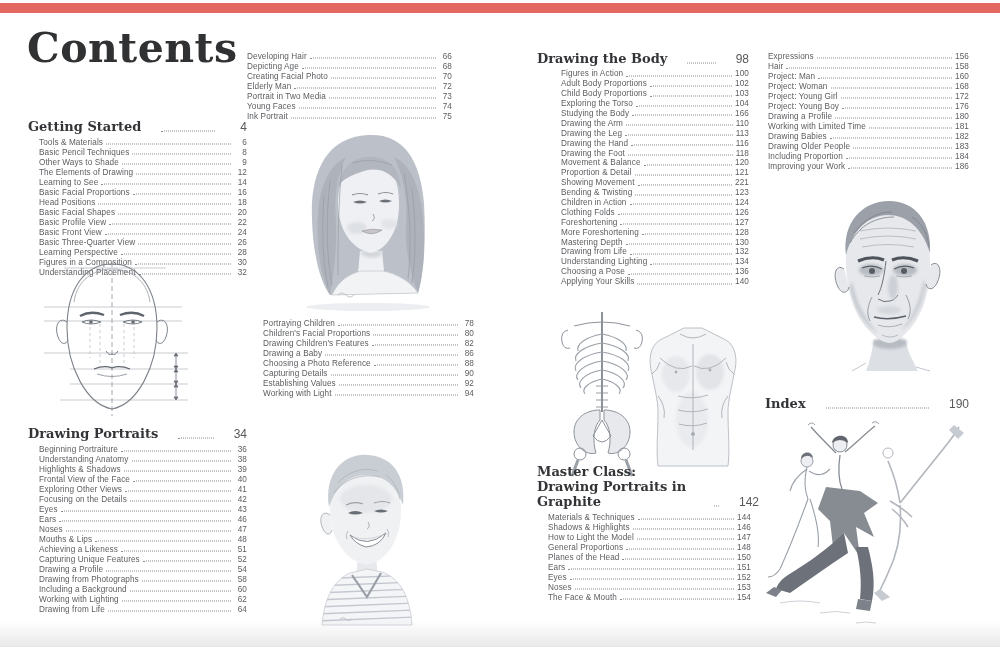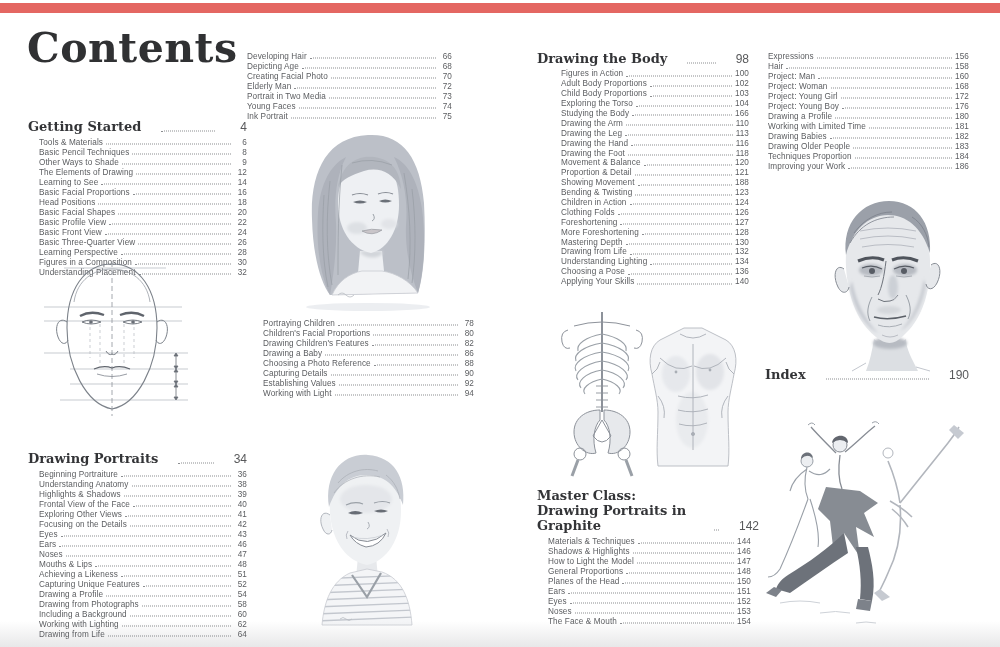--- a/index.html
+++ b/index.html
@@ -174,21 +174,21 @@
     <line x1="146" y1="113" x2="146" y2="124"></line>
         <polygon points="144,114 148,114 146,111"></polygon>
         <polygon points="144,123 148,123 146,126"></polygon>
     <line x1="146" y1="128" x2="146" y2="140"></line>
         <polygon points="144,129 148,129 146,126"></polygon>
         <polygon points="144,139 148,139 146,142"></polygon>
   </g>
 </svg>
 </div>
 
-<section class="toc" style="left:28px;top:451px;width:219px;">
+<section class="toc" style="left:28px;top:426px;width:219px;">
   <div class="sec-head">
     <span class="sec-title">Drawing Portraits</span>
     <span class="lead"></span>
     <span class="sec-pg">34</span>
   </div>
   <div class="items">
 
       <div class="row">
         <span class="lbl">Beginning Portraiture</span>
         <span class="lead"></span>
@@ -543,21 +543,21 @@
 
       <div class="row">
         <span class="lbl">Proportion &amp; Detail</span>
         <span class="lead"></span>
         <span class="pg">121</span>
       </div>
 
       <div class="row">
         <span class="lbl">Showing Movement</span>
         <span class="lead"></span>
-        <span class="pg">188</span>
+        <span class="pg">221</span>
       </div>
 
       <div class="row">
         <span class="lbl">Bending &amp; Twisting</span>
         <span class="lead"></span>
         <span class="pg">123</span>
       </div>
 
       <div class="row">
         <span class="lbl">Children in Action</span>
@@ -660,21 +660,21 @@
     <path d="M138,96 Q153,100 168,95 M138,110 Q153,114 168,109 M139,124 Q153,128 167,123"></path>
     <circle cx="153" cy="134" r="1.6" fill="#a9aeb5"></circle>
     <path d="M118,96 Q126,106 124,118 M188,96 Q180,106 182,118"></path>
     <path d="M112,74 Q118,70 120,62 M194,74 Q188,70 186,62"></path>
   </g>
   <circle cx="136" cy="72" r="1.4" fill="#a9aeb5"></circle>
       <circle cx="170" cy="70" r="1.4" fill="#a9aeb5"></circle>
 </svg>
 </div>
 
-<section class="toc" style="left:537px;top:488px;width:214px;">
+<section class="toc" style="left:537px;top:464px;width:214px;">
   <div class="sec-head">
     <span class="sec-title wrap">Master Class: Drawing Portraits in Graphite</span>
     <span class="lead"></span>
     <span class="sec-pg">142</span>
   </div>
   <div class="items">
 
       <div class="row">
         <span class="lbl">Materials &amp; Techniques</span>
         <span class="lead"></span>
@@ -788,21 +788,21 @@
         <span class="pg">182</span>
       </div>
 
       <div class="row">
         <span class="lbl">Drawing Older People</span>
         <span class="lead"></span>
         <span class="pg">183</span>
       </div>
 
       <div class="row">
-        <span class="lbl">Techniques Proportion</span>
+        <span class="lbl">Including Proportion</span>
         <span class="lead"></span>
         <span class="pg">184</span>
       </div>
 
       <div class="row">
         <span class="lbl">Improving your Work</span>
         <span class="lead"></span>
         <span class="pg">186</span>
       </div>
     </div>
@@ -847,21 +847,21 @@
   <path d="M78,106 C74,114 72,122 76,130" stroke="#9aa0a7" stroke-width="1" fill="none"></path>
   <path d="M112,104 C116,112 118,120 114,128" stroke="#9aa0a7" stroke-width="1" fill="none"></path>
   <ellipse cx="95" cy="119" rx="12" ry="4" fill="#d4d7db" filter="url(#gb4)"></ellipse>
   <path d="M80,126 Q94,130 112,125" stroke="#5b6068" stroke-width="1.6" fill="none"></path>
   <path d="M84,134 Q95,138 108,133" stroke="#a9aeb5" stroke-width="1" fill="none"></path>
   <path d="M88,144 Q96,148 104,144" stroke="#b4b8bf" stroke-width="0.9" fill="none"></path>
   <path d="M58,180 L72,172 M122,176 L136,180" stroke="#c3c7ce" stroke-width="1" fill="none"></path>
 </svg>
 </div>
 
-<section class="toc" style="left:765px;top:367px;width:204px;">
+<section class="toc" style="left:765px;top:396px;width:204px;">
   <div class="sec-head">
     <span class="sec-title">Index</span>
     <span class="lead"></span>
     <span class="sec-pg">190</span>
   </div>
 </section>
 
 <div class="illu" style="left:760px;top:416px;width:228px;height:222px;">
 <svg viewBox="0 0 228 220" xmlns="http://www.w3.org/2000/svg">
 

